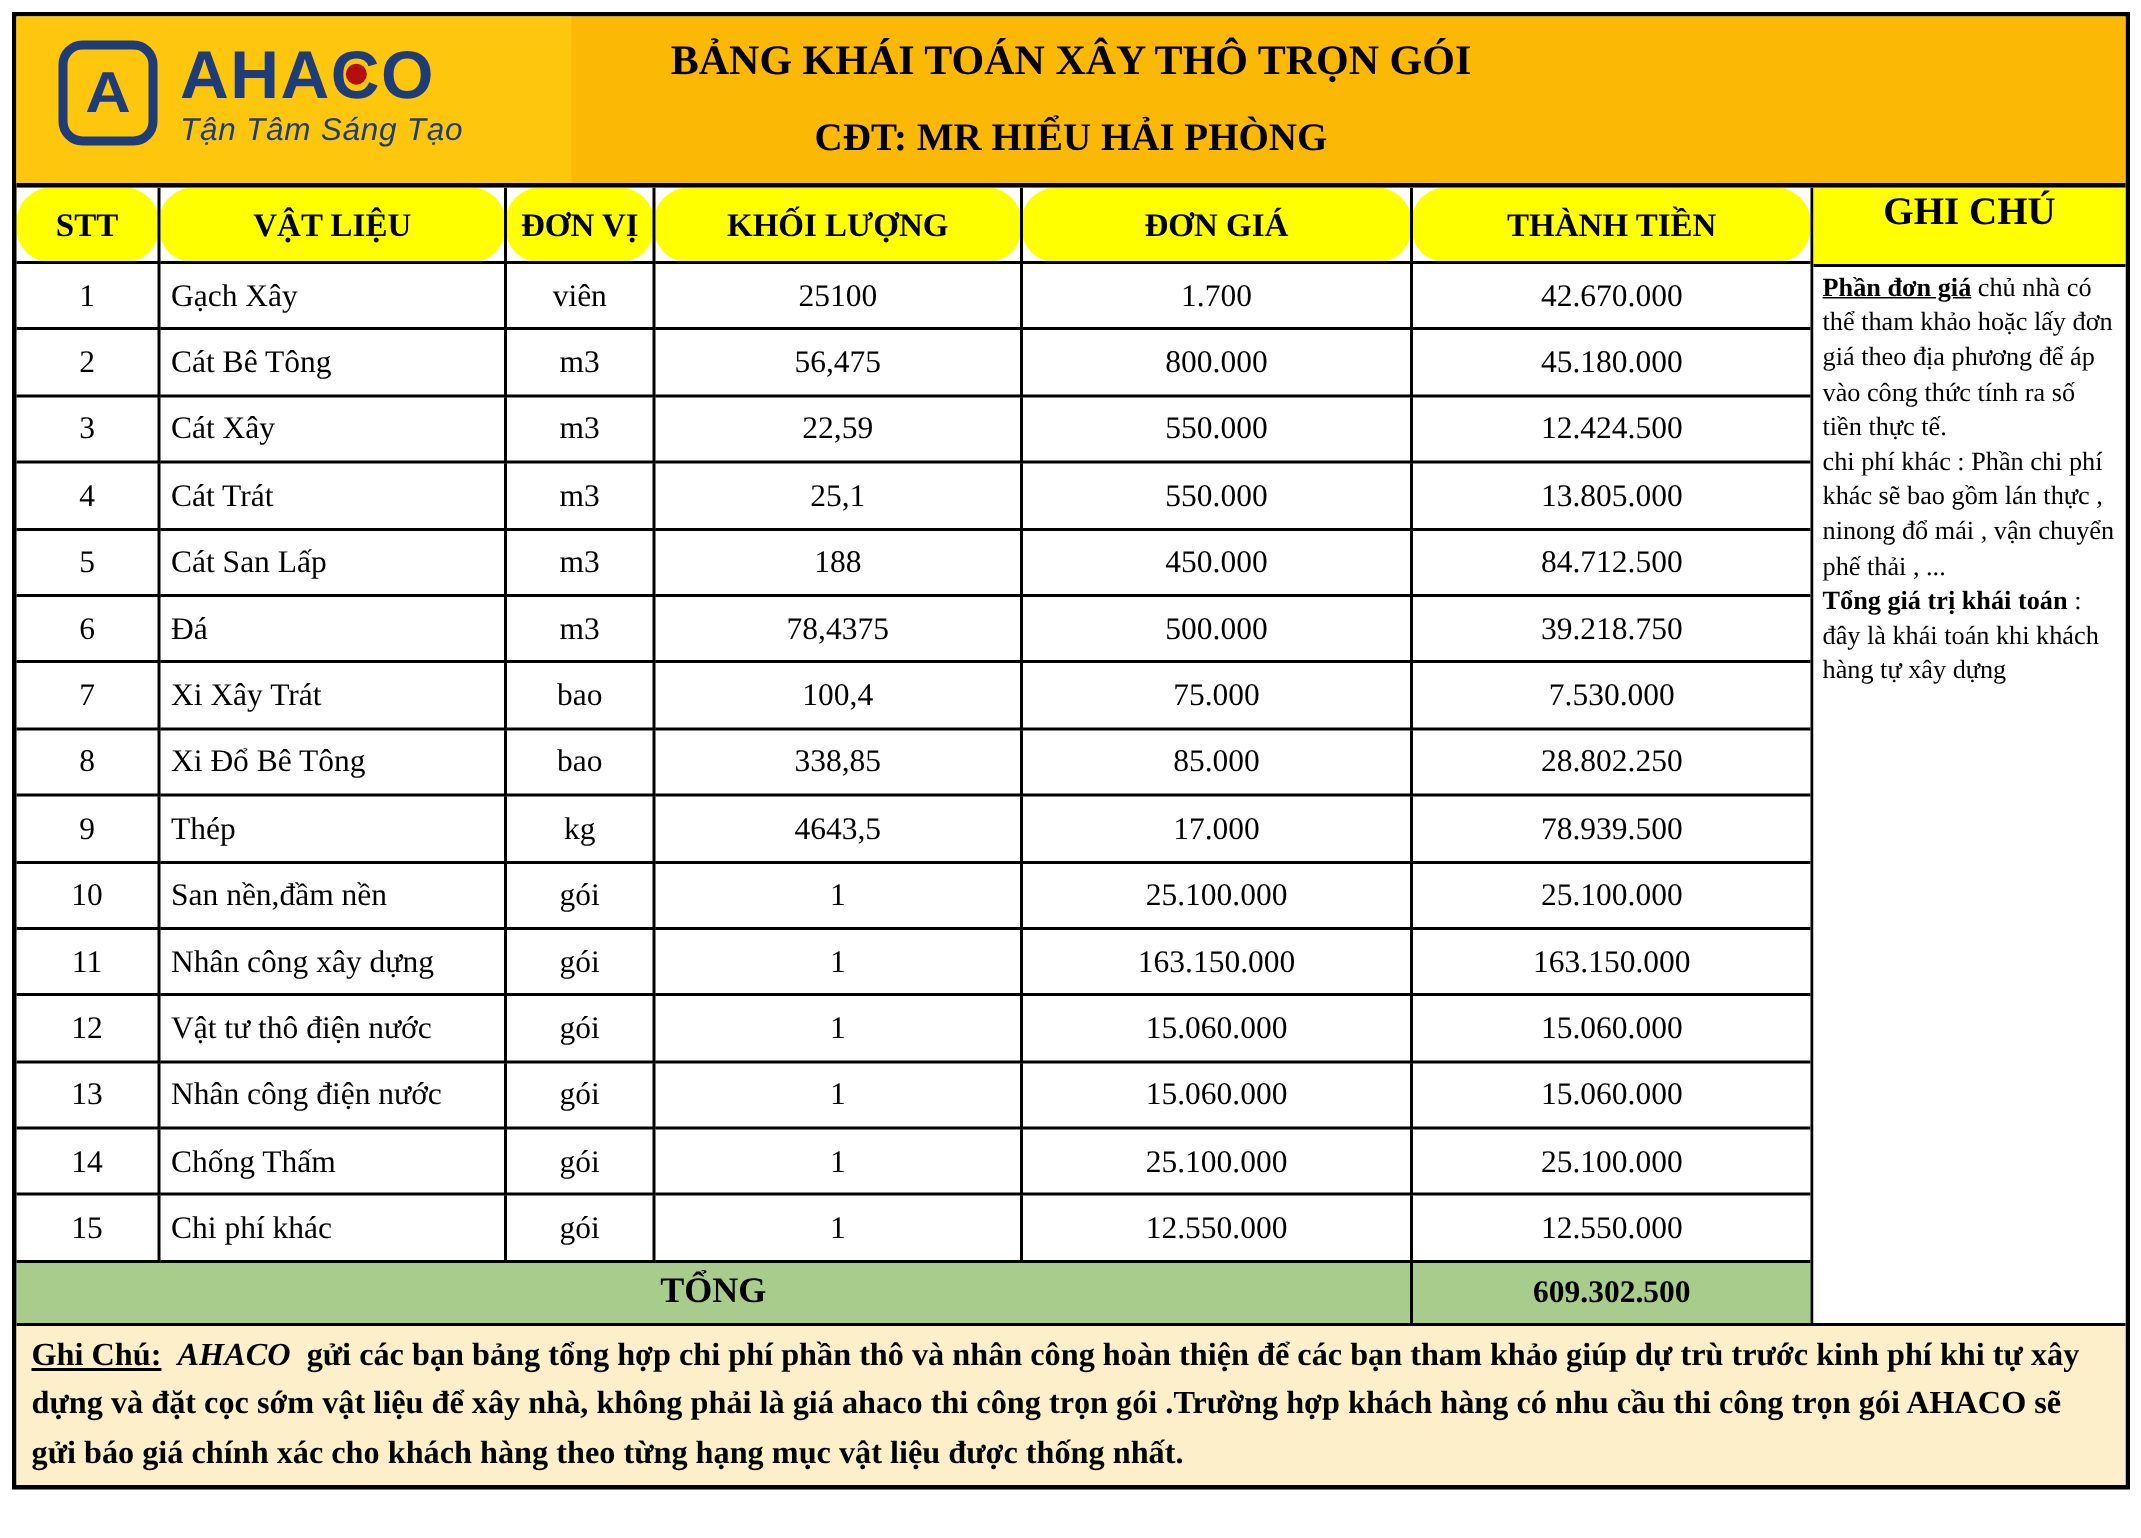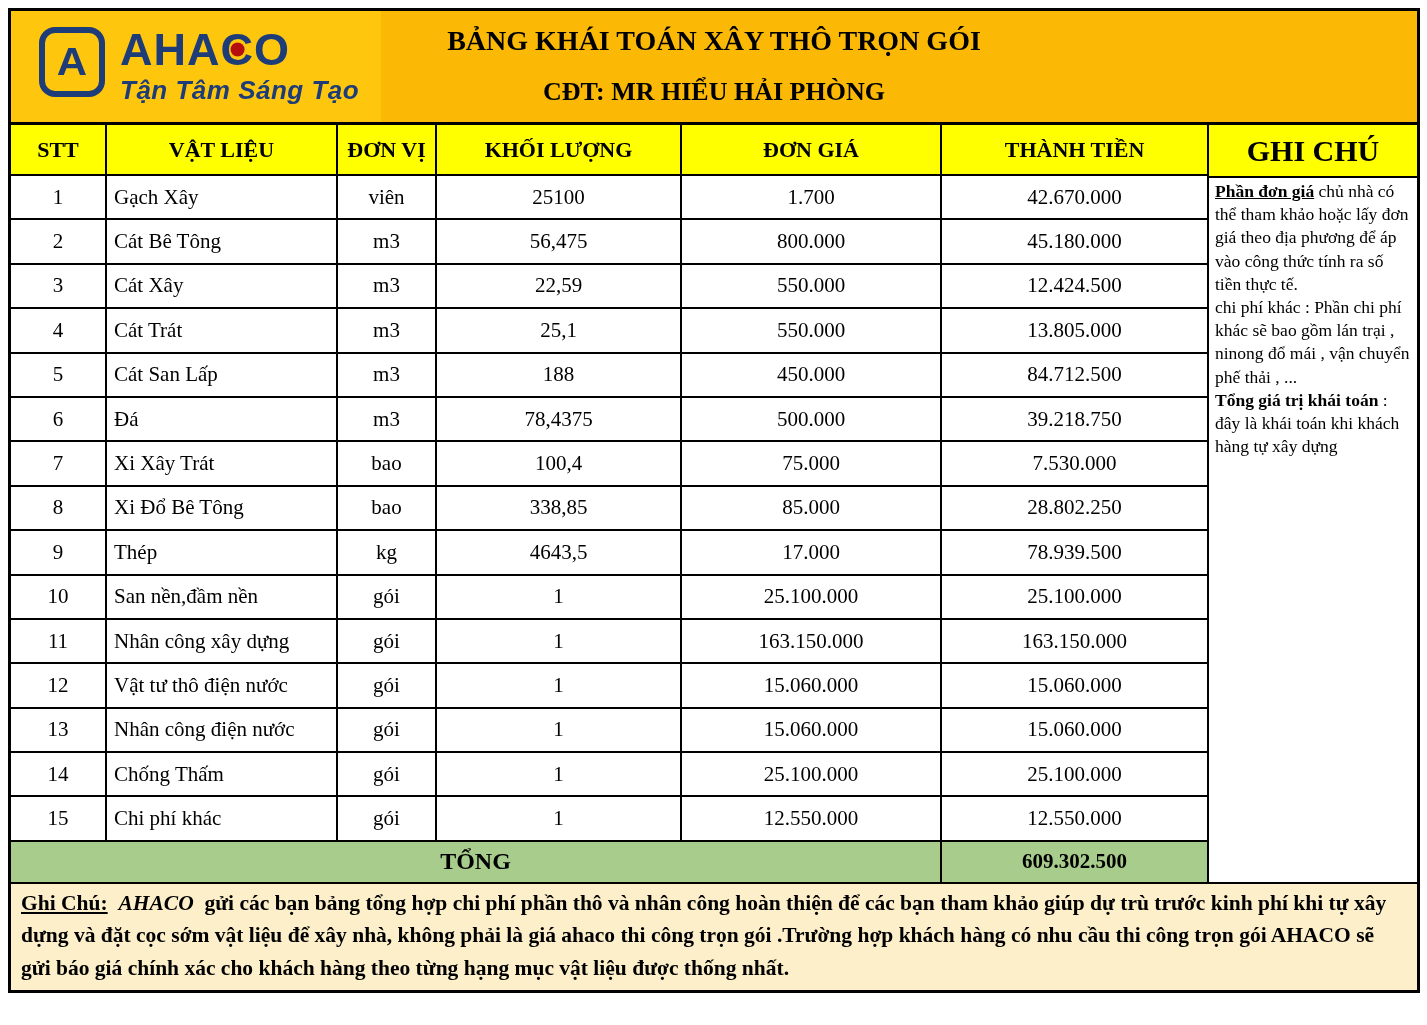--- a/index.html
+++ b/index.html
@@ -41,21 +41,21 @@
     font-weight:bold;font-size:45px;line-height:1.0;letter-spacing:1px;
     color:var(--brand_navy,#1E3C78);
   }
   .logo-word .c-glyph{position:relative;display:inline-block;}
   .logo-word .c-glyph .dot{
     position:absolute;left:50%;top:50%;transform:translate(-46%,-54%);
     width:14px;height:14px;border-radius:50%;
     background:var(--brand_red,#B50E0E);
   }
   .logo-slogan{
-    margin-top:3px;font-weight:bold;font-style:italic;font-size:26px;
+    margin-top:3px;font-weight:normal;font-style:italic;font-size:21px;
     color:var(--brand_navy,#1E3C78);letter-spacing:.5px;
   }
   .banner-titles{
     position:absolute;inset:0;display:flex;flex-direction:column;align-items:center;
     padding-top:13px;box-sizing:border-box;
   }
   .banner-title{font-weight:bold;font-size:28px;line-height:1.2;text-align:right;}
   .banner-subtitle{font-weight:bold;font-size:26px;line-height:1.2;margin-top:18px;}
 
   
@@ -65,21 +65,21 @@
     width:1196px;flex:0 0 1196px;
   }
   .main-table col.w0{width:95px}.main-table col.w1{width:231px}
   .main-table col.w2{width:99px}.main-table col.w3{width:245px}
   .main-table col.w4{width:260px}.main-table col.w5{width:266px}
   .main-table th,.main-table td{
     border:2px solid #000;padding:0 4px;overflow:hidden;
   }
   .main-table tr>*:first-child{border-left:none;}
   .main-table tr>*:last-child{border-right:none;}
-  .main-table thead th{border-top:none;}
+  .main-table thead th{border-top:none;border-radius:23px;}
   .main-table .total-row td{border-bottom:none;}
   .main-table thead th{
     height:49px;background:var(--header_yellow,#FFFF00);
     font-size:22px;font-weight:bold;text-align:center;
   }
   .main-table tbody td{height:42.4px;font-size:21px;text-align:center;}
   .main-table tbody td.c1{text-align:left;padding-left:7px;}
   .total-row td{
     height:40px;background:var(--total_green,#A8CC8C);
     font-weight:bold;text-align:center;
@@ -88,21 +88,21 @@
   .total-row .total-value{font-size:21px;}
 
   .notes-col{
     flex:1 1 auto;display:flex;flex-direction:column;
     border-left:2px solid #000;
   }
   .notes-header{
     box-sizing:border-box;height:53px;background:var(--header_yellow,#FFFF00);
     border-bottom:2px solid #000;
     display:flex;align-items:flex-end;justify-content:center;
-    font-weight:bold;font-size:30px;padding-bottom:8px;
+    font-weight:bold;font-size:26px;padding-bottom:20px;
   }
   .notes-body{
     flex:1;background:#fff;padding:2px 3px 2px 6px;
     font-size:17.5px;line-height:23.2px;
   }
   .note-para{margin:0;}
   .note-para .seg-bold{font-weight:bold;}
   .note-para .seg-underline{text-decoration:underline;}
 
   
@@ -286,21 +286,21 @@
           <td class="total-label" colspan="5">TỔNG</td>
           <td class="total-value">609.302.500</td>
         </tr>
       </tfoot>
     </table>
 
     <div class="notes-col">
       <div class="notes-header">GHI CHÚ</div>
       <div class="notes-body">
           <div class="note-para"><span class=" seg-bold seg-underline">Phần đơn giá</span><span class=""> chủ nhà có thể tham khảo hoặc lấy đơn giá theo địa phương để áp vào công thức tính ra số tiền thực tế.</span></div>
-          <div class="note-para"><span class="">chi phí khác : Phần chi phí khác sẽ bao gồm lán trại , ninong đổ mái , vận chuyển phế thải , ...</span></div>
+          <div class="note-para"><span class="">chi phí khác : Phần chi phí khác sẽ bao gồm lán thực , ninong đổ mái , vận chuyển phế thải , ...</span></div>
           <div class="note-para"><span class=" seg-bold">Tổng giá trị khái toán</span><span class=""> : đây là khái toán khi khách hàng tự xây dựng</span></div>
         </div>
     </div>
   </div>
 
   <div class="footer-note"><span class=" seg-underline">Ghi Chú:</span><span class="">  </span><span class=" seg-italic">AHACO</span><span class="">  gửi các bạn bảng tổng hợp chi phí phần thô và nhân công hoàn thiện để các bạn tham khảo giúp dự trù trước kinh phí khi tự xây dựng và đặt cọc sớm vật liệu để xây nhà, không phải là giá ahaco thi công trọn gói .Trường hợp khách hàng có nhu cầu thi công trọn gói AHACO sẽ gửi báo giá chính xác cho khách hàng theo từng hạng mục vật liệu được thống nhất.</span></div>
 
 </div>
 
 </body></html>

